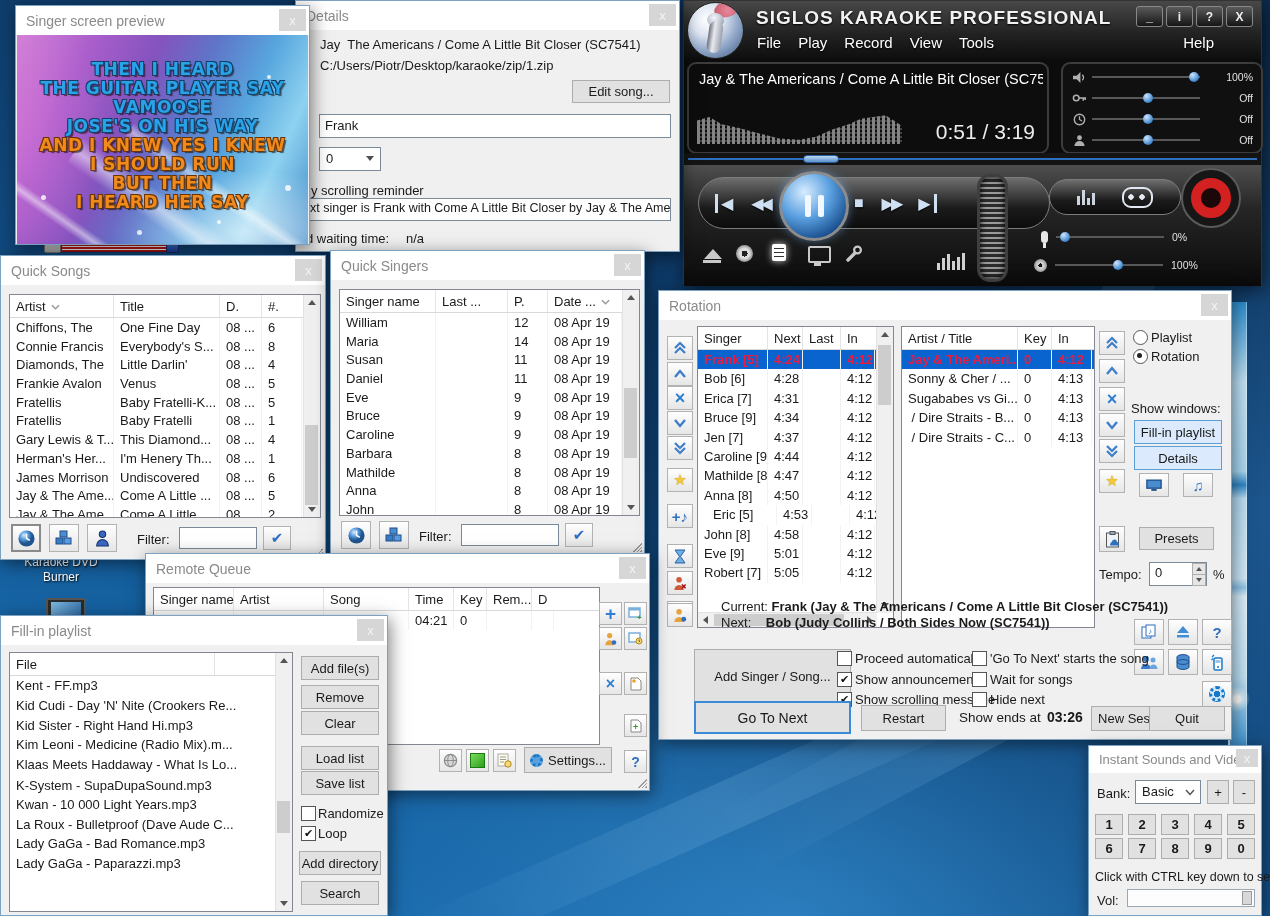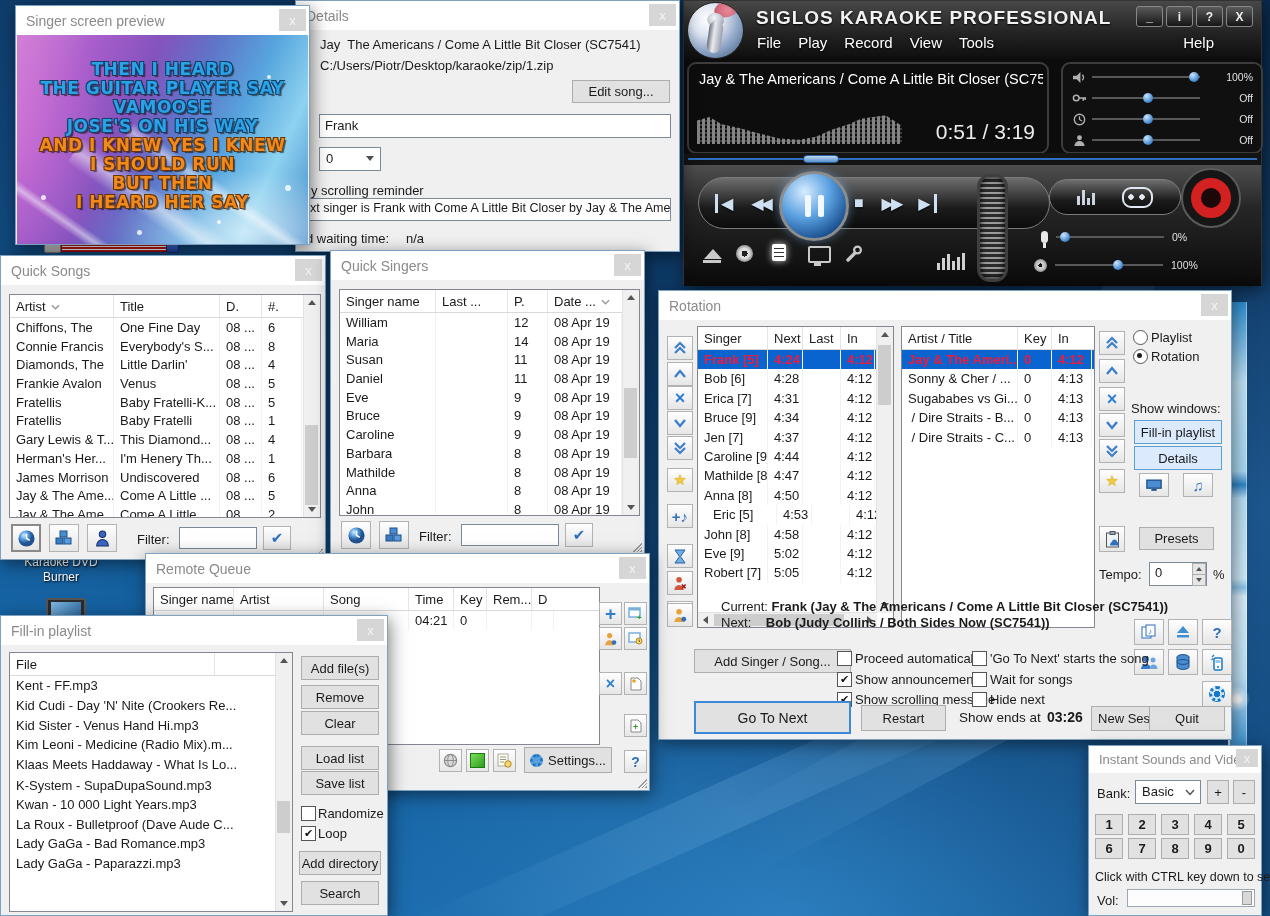--- a/index.html
+++ b/index.html
@@ -712,21 +712,21 @@
           <span class="tcell" style="width: 34px;">4:12</span>
         </div>
         <div class="trow" style="height: 19.4px;">
           <span class="tcell" style="width: 70px;">John [8]</span>
           <span class="tcell" style="width: 35px;">4:58</span>
           <span class="tcell" style="width: 38px;"></span>
           <span class="tcell" style="width: 34px;">4:12</span>
         </div>
         <div class="trow" style="height: 19.4px;">
           <span class="tcell" style="width: 70px;">Eve [9]</span>
-          <span class="tcell" style="width: 35px;">5:02</span>
+          <span class="tcell" style="width: 35px;">5:01</span>
           <span class="tcell" style="width: 38px;"></span>
           <span class="tcell" style="width: 34px;">4:12</span>
         </div>
         <div class="trow" style="height: 19.4px;">
           <span class="tcell" style="width: 70px;">Robert [7]</span>
           <span class="tcell" style="width: 35px;">5:05</span>
           <span class="tcell" style="width: 38px;"></span>
           <span class="tcell" style="width: 34px;">4:12</span>
         </div>
       </div>
@@ -889,21 +889,21 @@
         <rect x="3" y="4" width="8" height="12" rx="1.5" fill="#fff" stroke="#1878c8" stroke-width="1.5"></rect>
         <circle cx="7" cy="13" r="1" fill="#1878c8"></circle>
         <rect x="4.5" y="6" width="5" height="3" fill="#9ac8ec"></rect>
         <path d="M1 3 l2 -2 M0.5 6 l1.5 -1.5" stroke="#1878c8" stroke-width="1.2"></path>
       </svg>
     </div>
   <div class="ib" style="left:543px;top:390px;width:30px;height:26px;">
       <span style="width:16px;height:16px;border:3px dotted #1878c8;border-radius:50%;box-sizing:border-box;display:block;background:radial-gradient(circle,#1878c8 0 3px,#cfe6f8 3px);"></span>
     </div>
 
-  <div class="btn" style="left:35px;top:358px;width:157px;height:24px;">Add Singer / Song...</div>
+  <div class="btn" style="left:35px;top:358px;width:157px;height:54px;">Add Singer / Song...</div>
   <div class="cb" style="left:178px;top:360px;"></div>
   <span class="lbl" style="left:196px;top:360px;">Proceed automatically</span>
   <div class="cb" style="left:178px;top:381px;">✔</div>
   <span class="lbl" style="left:196px;top:381px;">Show announcements</span>
   <div class="cb" style="left:178px;top:401px;">✔</div>
   <span class="lbl" style="left:196px;top:401px;">Show scrolling message</span>
   <div class="cb" style="left:313px;top:360px;"></div>
   <span class="lbl" style="left:331px;top:360px;">'Go To Next' starts the song</span>
   <div class="cb" style="left:313px;top:381px;"></div>
   <span class="lbl" style="left:331px;top:381px;">Wait for songs</span>
@@ -1015,21 +1015,21 @@
       <span class="thc" style="width:60px;border-right:none;"> </span>
     </div>
     <div>
         <div class="trow" style="height: 19.8px;">
           <span class="tcell" style="width: 100%;">Kent - FF.mp3</span>
         </div>
         <div class="trow" style="height: 19.8px;">
           <span class="tcell" style="width: 100%;">Kid Cudi - Day 'N' Nite (Crookers Re...</span>
         </div>
         <div class="trow" style="height: 19.8px;">
-          <span class="tcell" style="width: 100%;">Kid Sister - Venus Hand Hi.mp3</span>
+          <span class="tcell" style="width: 100%;">Kid Sister - Right Hand Hi.mp3</span>
         </div>
         <div class="trow" style="height: 19.8px;">
           <span class="tcell" style="width: 100%;">Kim Leoni - Medicine (Radio Mix).m...</span>
         </div>
         <div class="trow" style="height: 19.8px;">
           <span class="tcell" style="width: 100%;">Klaas Meets Haddaway - What Is Lo...</span>
         </div>
         <div class="trow" style="height: 19.8px; align-items: center;">
           <span class="tcell" style="width: 100%;">K-System - SupaDupaSound.mp3</span>
         </div>

